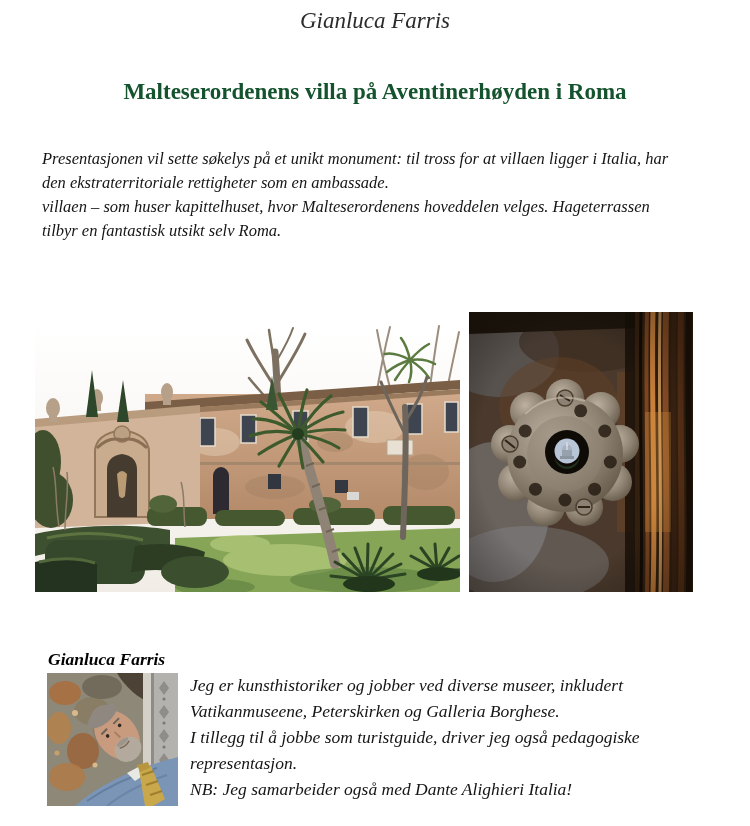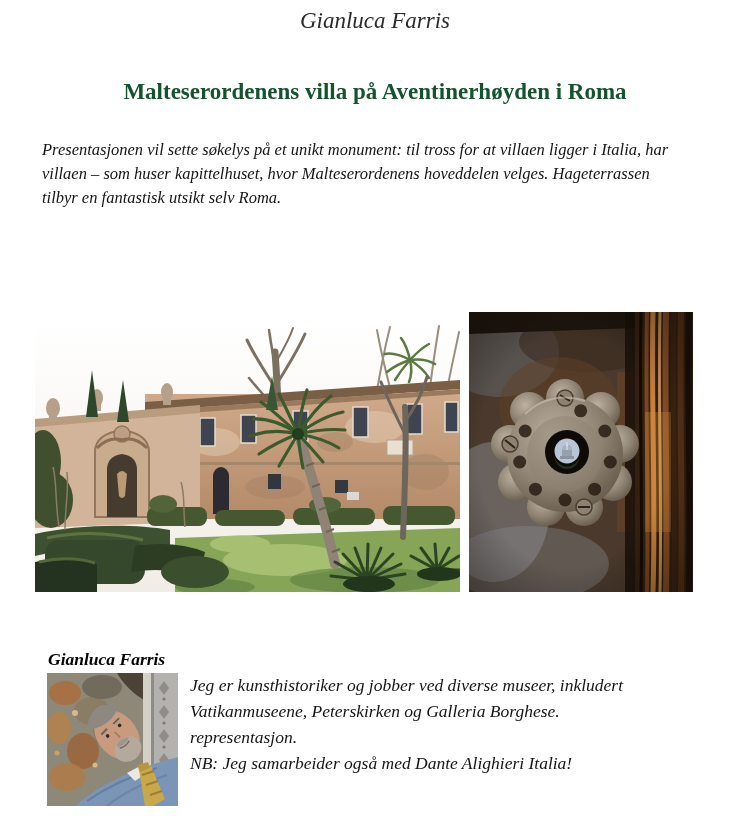--- a/index.html
+++ b/index.html
@@ -2,21 +2,21 @@
 <html><head>
 <meta charset="utf-8">
 <style>
   html,body{margin:0;padding:0;background:#fff;}
   .page{position:relative;width:750px;height:826px;background:#ffffff;overflow:hidden;
         font-family:"Liberation Serif","DejaVu Serif",serif;color:#161616;}
   .doc-title{position:absolute;top:8px;left:0;width:100%;text-align:center;
              font-style:italic;font-size:23px;color:#2b2b2b;}
   .doc-heading{position:absolute;top:79px;left:0;width:100%;text-align:center;
                font-weight:bold;font-size:23px;margin:0;color:#14532d;}
-  .intro{position:absolute;left:42px;top:138px;font-style:italic;font-size:16.5px;
+  .intro{position:absolute;left:42px;top:147px;font-style:italic;font-size:16.5px;
          line-height:24px;white-space:nowrap;color:#151515;}
   .photo{position:absolute;display:block;}
   .garden{left:35px;top:322px;width:425px;height:270px;}
   .keyhole{left:469px;top:312px;width:224px;height:280px;}
   .author-name{position:absolute;left:48px;top:649px;font-weight:bold;font-style:italic;
                font-size:17.5px;color:#000;}
   .portrait{left:47px;top:673px;width:131px;height:133px;}
   .bio{position:absolute;left:190px;top:672px;font-style:italic;font-size:17.5px;
        line-height:26px;white-space:nowrap;color:#151515;}
 </style>
@@ -24,20 +24,21 @@
 <body>
 
 <div class="page">
 
   <div class="doc-title">Gianluca Farris</div>
 
   <h1 class="doc-heading">Malteserordenens villa på Aventinerhøyden i Roma</h1>
 
   <div class="intro">
     <div>Presentasjonen vil sette søkelys på et unikt monument: til tross for at villaen ligger i Italia, har</div>
+    <div>den ekstraterritoriale rettigheter som en ambassade.</div>
     <div>villaen – som huser kapittelhuset, hvor Malteserordenens hoveddelen velges. Hageterrassen</div>
     <div>tilbyr en fantastisk utsikt selv Roma.</div>
   </div>
 
   <svg class="photo garden" viewBox="0 0 425 270" preserveAspectRatio="none">
     <defs>
       <linearGradient id="sky" x1="0" y1="0" x2="0" y2="1">
         <stop offset="0" stop-color="#ffffff"></stop>
           <stop offset="1" stop-color="#f1ede6"></stop>
       </linearGradient>
@@ -345,17 +346,18 @@
         <circle cx="78" cy="56" r="1.8" fill="#2f2822"></circle>
       <path d="M58,52 l8,-1 M74,51 l8,-1" stroke="#6e6258" stroke-width="2"></path>
       <path d="M70,58 L71,66" stroke="#a87f63" stroke-width="2"></path>
       <path d="M64,74 Q70,77 76,74" fill="none" stroke="#7a6a5c" stroke-width="1.5"></path>
     </g>
   </svg>
 
   <div class="bio">
     <div>Jeg er kunsthistoriker og jobber ved diverse museer, inkludert</div>
     <div>Vatikanmuseene, Peterskirken og Galleria Borghese.</div>
+    <div>I tillegg til å jobbe som turistguide, driver jeg også pedagogiske</div>
     <div>representasjon.</div>
     <div>NB: Jeg samarbeider også med Dante Alighieri Italia!</div>
   </div>
 
 </div>
 
 </body></html>

